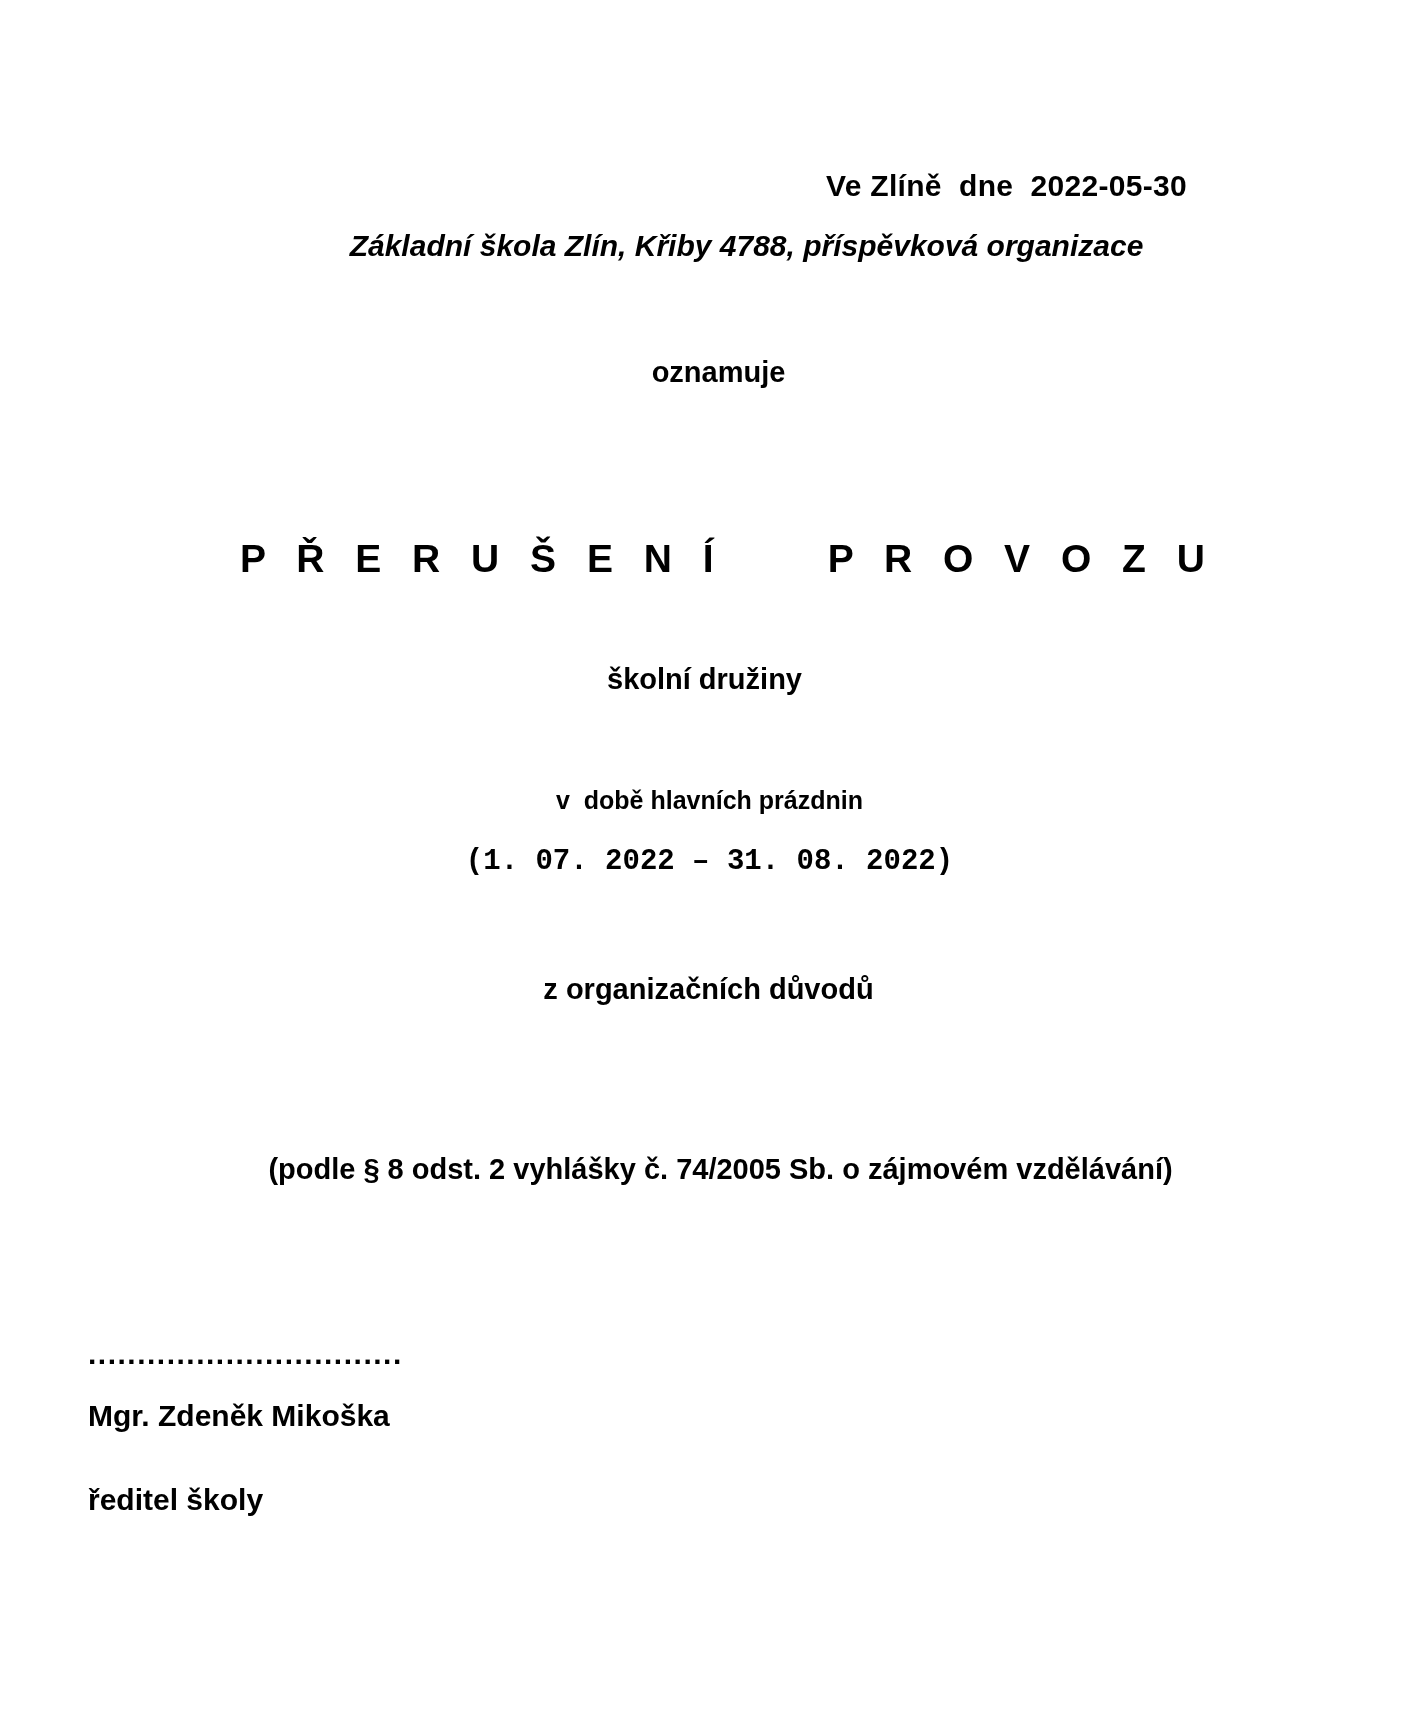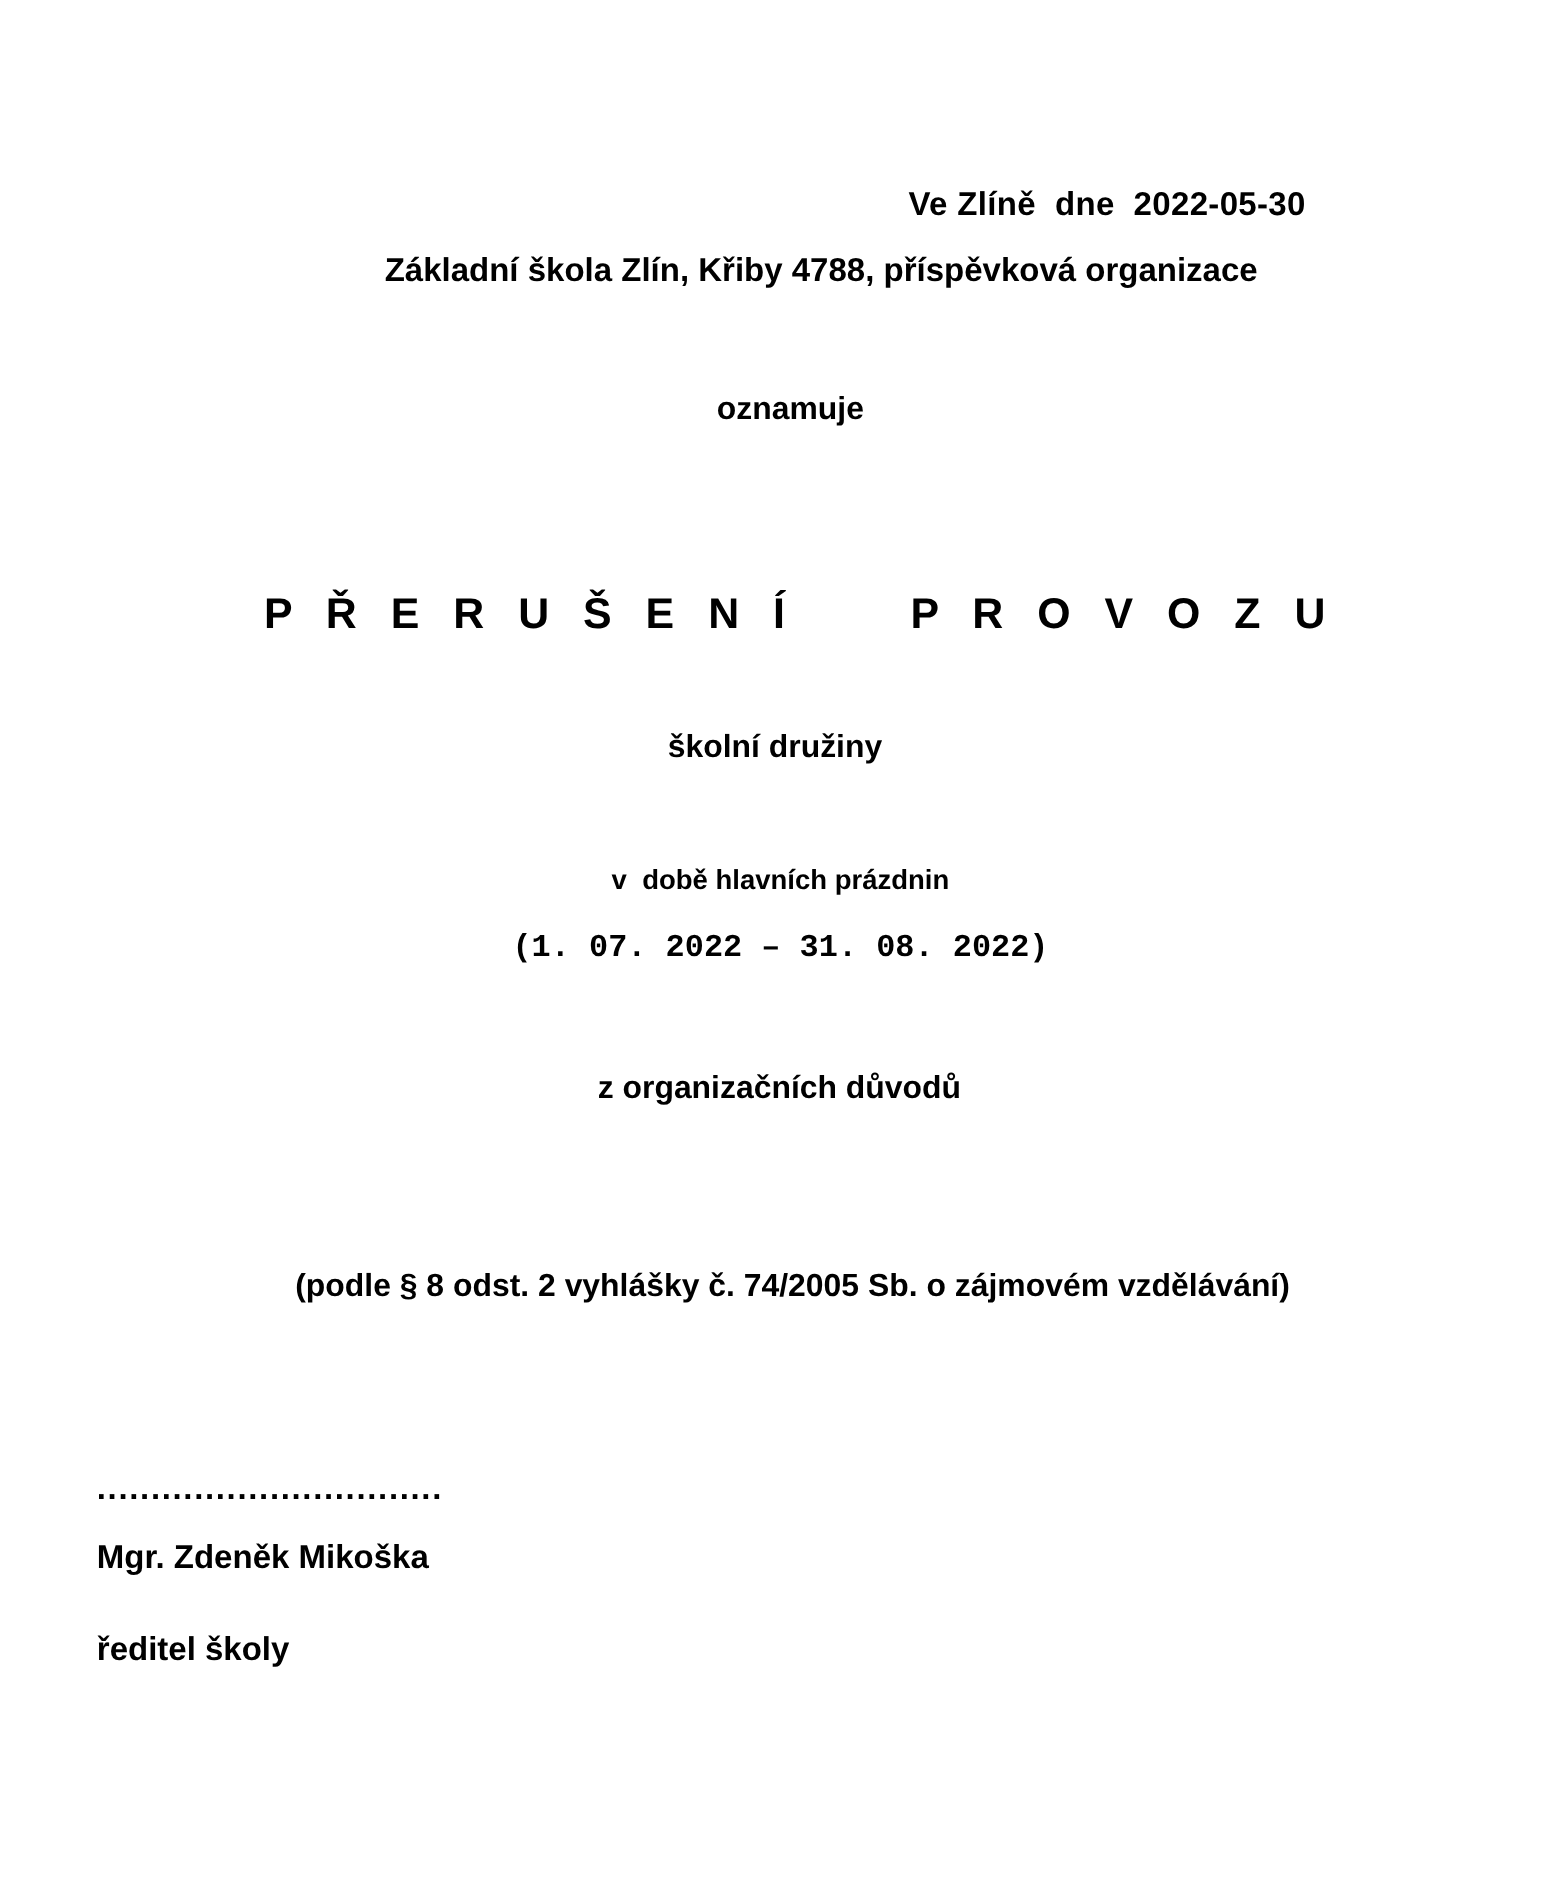--- a/index.html
+++ b/index.html
@@ -36,20 +36,21 @@
     letter-spacing: 0.3px;
   }
   .org-line {
     left: 0;
     right: 0;
     top: 228px;
     text-align: center;
     font-size: 30px;
     padding-left: 84px;
     box-sizing: border-box;
+    font-style: italic;
   }
   .announces-line {
     left: 0;
     right: 0;
     top: 355px;
     text-align: center;
     font-size: 29px;
     padding-left: 28px;
     box-sizing: border-box;
   }

